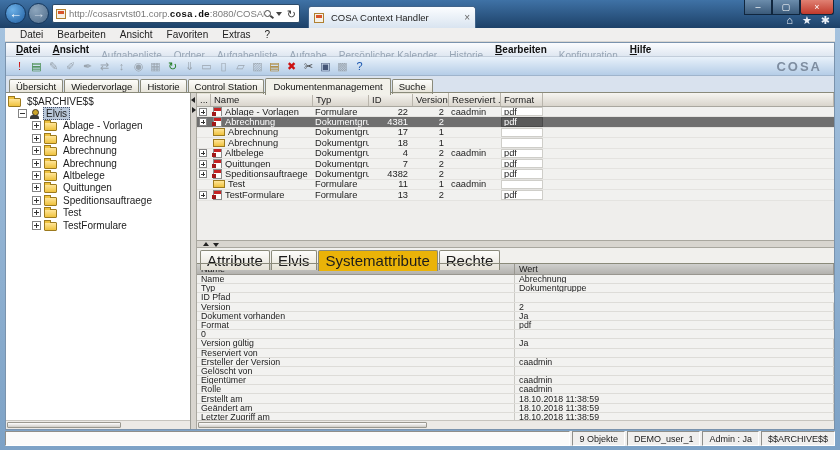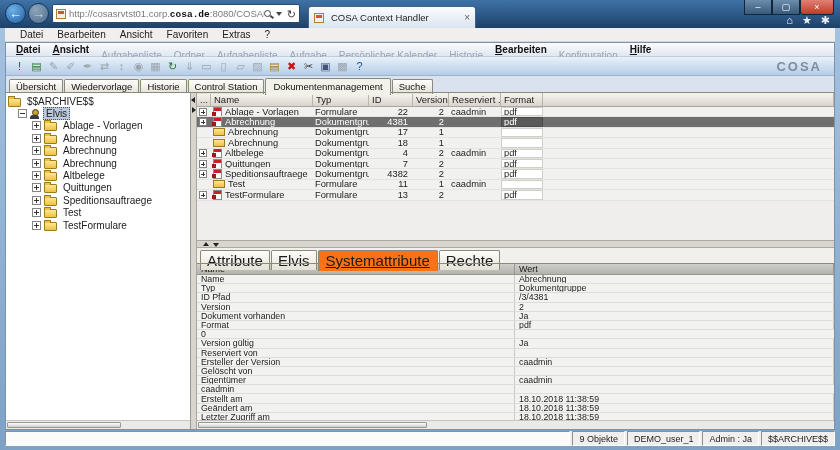--- a/index.html
+++ b/index.html
@@ -122,21 +122,21 @@
   .hsplit { flex: 0 0 8px; background: #d8d5cf; border-top: 1px solid #a9a79f; border-bottom: 1px solid #a9a79f; position: relative; }
   .hsplit .tu { position:absolute; left:6px; top:1px; width:0; height:0; border-left:3px solid transparent; border-right:3px solid transparent; border-bottom:4px solid #222; }
   .hsplit .td { position:absolute; left:16px; top:2px; width:0; height:0; border-left:3px solid transparent; border-right:3px solid transparent; border-top:4px solid #222; }
 
   
   .detail { flex: 1; display: flex; flex-direction: column; background: #f1f0ed; min-height: 0; position: relative; }
   .dtabs { height: 16px; flex: 0 0 16px; padding: 2px 0 0 3px; position: relative; }
   .dtabs::after { content:""; position:absolute; left:0; right:0; bottom:0; height:1px; background:#8a8a7a; }
   .dtab { display: inline-block; background: linear-gradient(#fdfdfb, #e4e1d5); border: 1px solid #8a8a7a;
           border-bottom: none; border-radius: 2px 2px 0 0; padding: 1px 6px; font-size: 15px; margin-right: 1px; }
-  .dtab.active { background: #f97316; padding: 1px 7px 2px 7px; position: relative; z-index: 2; text-decoration: underline; }
+  .dtab.active { background: #eab308; padding: 1px 7px 2px 7px; position: relative; z-index: 2; }
   .agrid { display: grid; grid-template-columns: 318px 1fr; }
   .ahead { height: 11px; background: linear-gradient(#cfcfcd, #b3b2ae); border-bottom: 1px solid #98968f; }
   .ahead .hc { font-size: 9px; padding: 0 4px; border-right: 1px solid #98968f; display:flex; align-items:center; }
   .arow { height: 9.2px; font-size: 8.8px; background: #f2f2f0; border-bottom: 1px solid #dddcd8; }
   .arow > div { padding: 0 4px; border-right: 1px solid #cbcac5; white-space: nowrap; overflow: hidden; display:flex; align-items:center; }
   .detail-hscroll { position: absolute; left: 0; right: 0; bottom: 0; height: 9px; background: #eceae6; border-top: 1px solid #c6c4be; }
 
   
   .statusbar { height: 15px; flex: 0 0 15px; margin: 1px 5px 4px 5px; display: flex; align-items: stretch;
                background: #f0efee; font-size: 9px; }
@@ -500,21 +500,20 @@
                 <div>Abrechnung</div>
               </div>
 
               <div class="agrid arow">
                 <div>Typ</div>
                 <div>Dokumentgruppe</div>
               </div>
 
               <div class="agrid arow">
                 <div>ID Pfad</div>
-                <div>/3/4381</div>
               </div>
 
               <div class="agrid arow">
                 <div>Version</div>
                 <div>2</div>
               </div>
 
               <div class="agrid arow">
                 <div>Dokument vorhanden</div>
                 <div>Ja</div>
@@ -548,20 +547,21 @@
                 <div>Gelöscht von</div>
                 <div></div>
               </div>
 
               <div class="agrid arow">
                 <div>Eigentümer</div>
                 <div>caadmin</div>
               </div>
 
               <div class="agrid arow">
+                <div>Rolle</div>
                 <div>caadmin</div>
               </div>
 
               <div class="agrid arow">
                 <div>Erstellt am</div>
                 <div>18.10.2018 11:38:59</div>
               </div>
 
               <div class="agrid arow">
                 <div>Geändert am</div>

